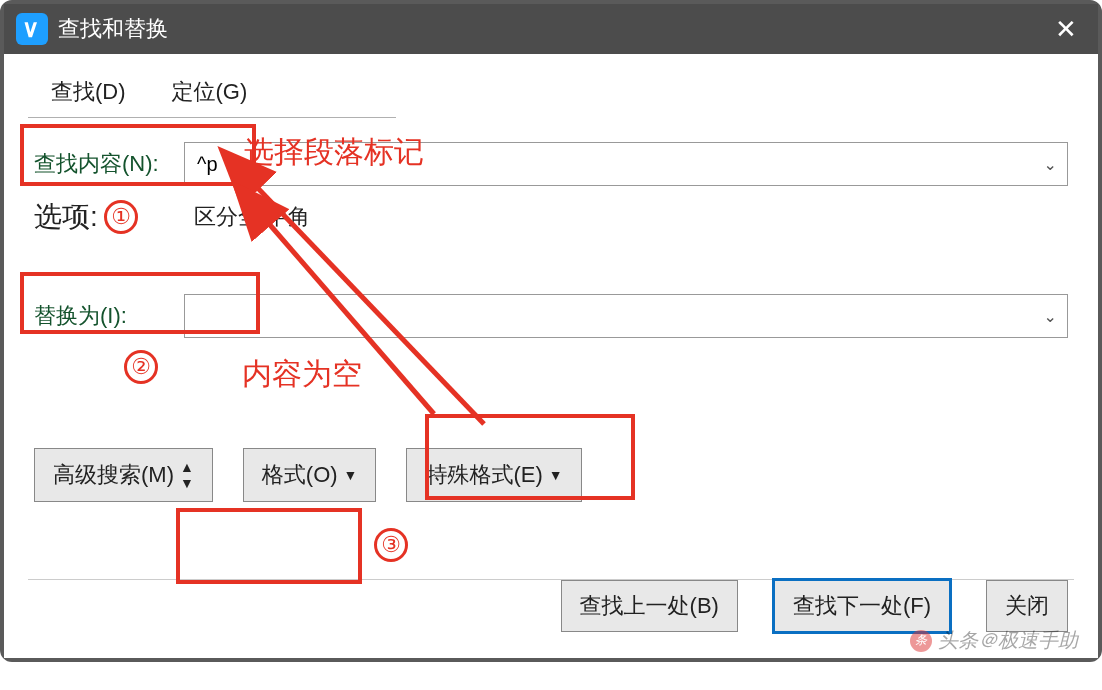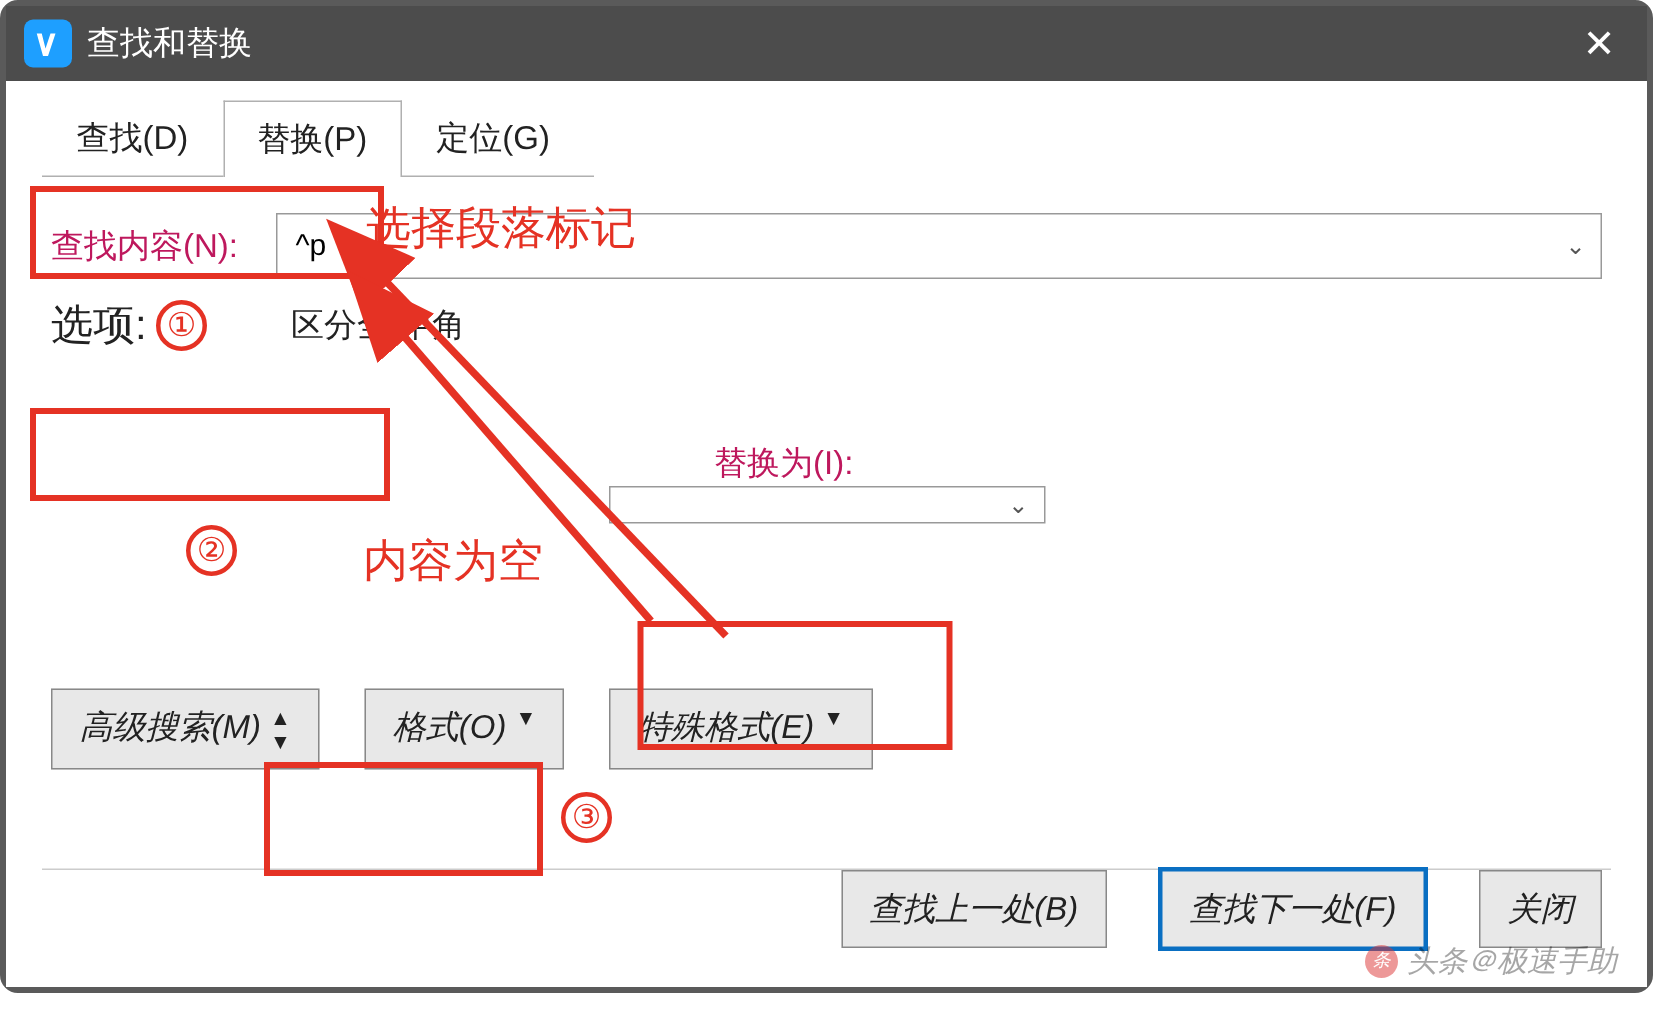--- a/index.html
+++ b/index.html
@@ -11,31 +11,31 @@
   .title-text { font-size: 22px; color: #fff; }
   .close-btn { margin-left: auto; width: 40px; height: 40px; display: flex; align-items: center; justify-content: center; cursor: pointer; color: #fff; font-size: 26px; }
   .client { position: absolute; top: 50px; left: 0; right: 0; bottom: 0; background: #fff; }
 
   .tabs { display: flex; align-items: flex-end; height: 48px; margin-top: 16px; margin-left: 24px; border-bottom: 1px solid #b0b0b0; width: 368px; }
   .tab { padding: 10px 22px 10px 22px; font-size: 22px; color: #222; border: 1px solid transparent; border-bottom: none; cursor: pointer; }
   .tab.active { border-color: #b0b0b0; background: #fff; position: relative; top: 1px; }
 
   .form-area { padding: 24px 30px 0 30px; position: relative; }
   .row { display: flex; align-items: center; margin-bottom: 12px; }
-  .label { width: 150px; font-size: 22px; color: #be185d; }
+  .label { width: 150px; font-size: 22px; color: #14532d; }
   .combo { flex: 1; height: 44px; border: 1px solid #999; display: flex; align-items: center; padding: 0 12px; position: relative; }
   .combo input { border: none; outline: none; font-size: 20px; width: 100%; background: transparent; }
   .combo .chev { position: absolute; right: 10px; font-size: 16px; color: #555; }
   .opt-row { display: flex; align-items: center; margin-top: 8px; }
   .opt-label { width: 150px; font-size: 28px; color: #222; padding-left: 0; }
   .opt-value { font-size: 22px; color: #222; margin-left: 10px; }
 
-  .replace-row { margin-top: 58px; flex-direction: column; }
+  .replace-row { margin-top: 58px; }
   .btn-row1 { margin-top: 110px; display: flex; gap: 30px; }
-  .btn { border: 1px solid #888; background: #e8e8e8; padding: 10px 18px; font-size: 22px; color: #222; cursor: pointer; display: inline-flex; gap: 6px; font-style: italic; }
+  .btn { border: 1px solid #888; background: #e8e8e8; padding: 10px 18px; font-size: 22px; color: #222; cursor: pointer; display: inline-flex; align-items: center; gap: 6px; }
   .btn .tri { font-size: 14px; }
   .btn-row2 { margin-top: 36px; display: flex; gap: 22px; }
   .footer-row { position: absolute; bottom: 24px; right: 30px; display: flex; gap: 34px; align-items: center; }
   .btn-primary { border: 3px solid #0a6fc2; }
 
   
   .anno-box { position: absolute; border: 4px solid #e53224; pointer-events: none; }
   .anno-text { position: absolute; color: #e53224; font-size: 30px; font-family: "SimSun", serif; pointer-events: none; }
   .anno-circle { position: absolute; width: 34px; height: 34px; border: 3px solid #e53224; border-radius: 50%; color: #e53224; display: flex; align-items: center; justify-content: center; font-size: 22px; pointer-events: none; font-family: "SimSun", serif; }
   .arrow-svg { position: absolute; pointer-events: none; }
@@ -54,21 +54,20 @@
           <path d="M3 4h4l3 12 4-12h4l-6 18h-4L3 4z"></path>
         </svg>
     </span>
     <span class="title-text">查找和替换</span>
     <span class="close-btn">✕</span>
   </div>
 
   <div class="client">
     <div class="tabs">
       <div class="tab">查找(D)</div>
-      <div class="tab active">替换(P)</div>
       <div class="tab">定位(G)</div>
     </div>
 
     <div class="form-area">
       <div class="row">
         <div class="label">查找内容(N):</div>
         <div class="combo">
           <input type="text" value="^p" style="">
           <span class="chev">⌄</span>
         </div>

